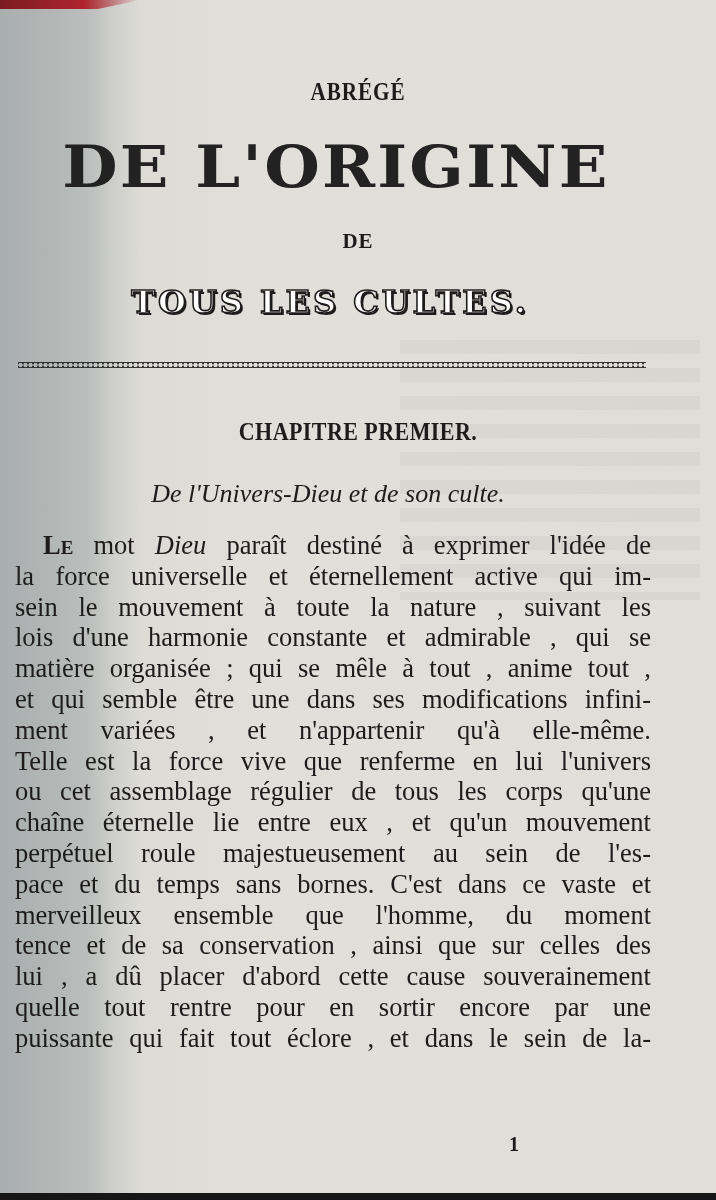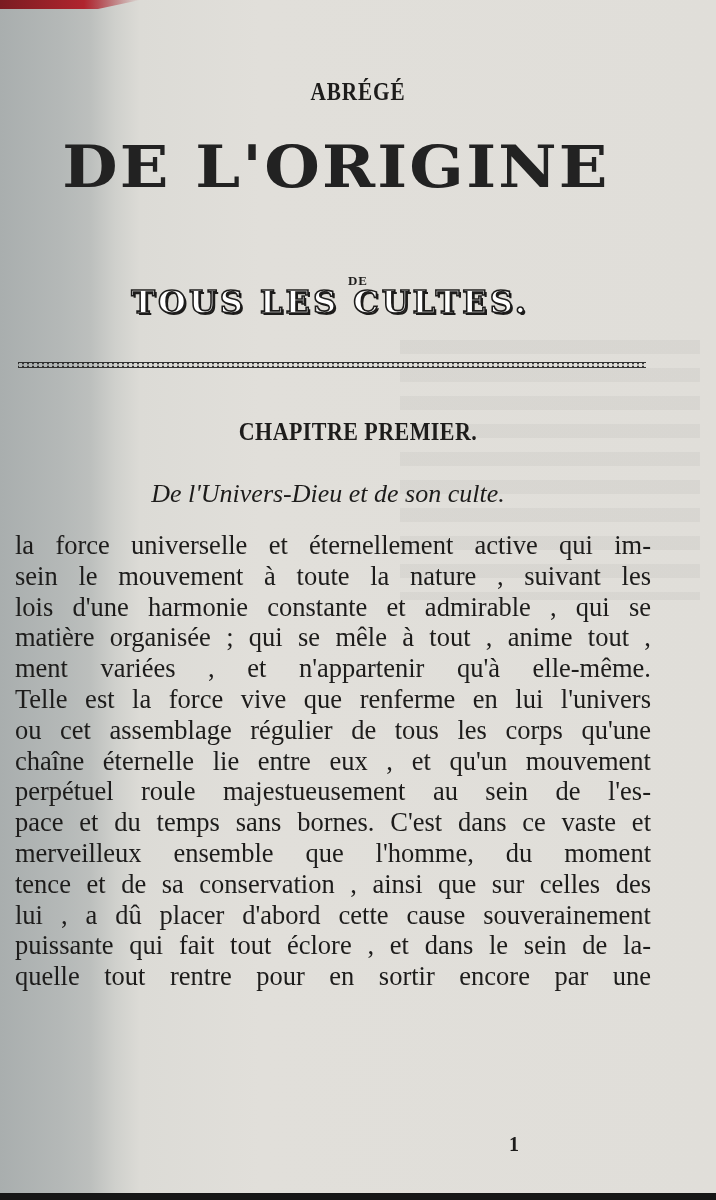--- a/index.html
+++ b/index.html
@@ -22,21 +22,21 @@
   .bleed {
     position:absolute; left:400px; top:340px; width:300px; height:260px;
     background:repeating-linear-gradient(180deg,rgba(120,120,118,0.08) 0 14px,rgba(0,0,0,0) 14px 28px);
   }
   .center { position:absolute; left:0; width:716px; text-align:center; }
   .abrege { top:78px; font-size:25px; font-weight:bold; letter-spacing:1px; transform:scaleX(0.85); }
   .origine {
     top:133px; font-family:"DejaVu Serif",serif; font-size:57px; font-weight:bold;
     letter-spacing:2px; transform:scaleX(1.12); color:#222; left:-22px;
   }
-  .de { top:229px; font-size:13px; font-weight:bold; letter-spacing:1px;margin-top:44px; }
+  .de { top:229px; font-size:21px; font-weight:bold; letter-spacing:1px; }
   .cultes {
     top:283px; font-family:"DejaVu Serif",serif; font-size:32px; font-weight:bold;
     letter-spacing:3px; color:#fff; left:-28px;
     -webkit-text-stroke:1.6px #1d1c1b; text-shadow:2px 2px 0 #1d1c1b;
   }
   .rule {
     position:absolute; left:18px; top:358px; width:628px; height:10px;
     background:
       radial-gradient(circle at 2.5px 7px,transparent 2px,#222 2.2px,#222 3.2px,transparent 3.4px) 0 0/5px 10px repeat-x;
     opacity:0.9;
@@ -59,32 +59,36 @@
   <div class="center origine">DE L'ORIGINE</div>
   <div class="center de">DE</div>
   <div class="center cultes">TOUS LES CULTES.</div>
 
   <div class="rule"></div>
 
   <div class="center chapter">CHAPITRE PREMIER.</div>
   <div class="center subtitle">De l'Univers-Dieu et de son culte.</div>
 
   <div class="body-text">
+    <span class="line" style="padding-left:28px;width:608px;">
+      <span class="smallcaps">Le</span><span> mot </span><em>Dieu</em><span> paraît destiné à exprimer l'idée de</span>
+    </span>
     <span class="line">la force universelle et éternellement active qui im-</span>
     <span class="line">sein le mouvement à toute la nature , suivant les</span>
     <span class="line">lois d'une harmonie constante et admirable , qui se</span>
     <span class="line">matière organisée ; qui se mêle à tout , anime tout ,</span>
+    <span class="line">et qui semble être une dans ses modifications infini-</span>
     <span class="line">ment variées , et n'appartenir qu'à elle-même.</span>
     <span class="line">Telle est la force vive que renferme en lui l'univers</span>
     <span class="line">ou cet assemblage régulier de tous les corps qu'une</span>
     <span class="line">chaîne éternelle lie entre eux , et qu'un mouvement</span>
     <span class="line">perpétuel roule majestueusement au sein de l'es-</span>
     <span class="line">pace et du temps sans bornes. C'est dans ce vaste et</span>
     <span class="line">merveilleux ensemble que l'homme, du moment</span>
     <span class="line">tence et de sa conservation , ainsi que sur celles des</span>
     <span class="line">lui , a dû placer d'abord cette cause souverainement</span>
+    <span class="line">quelle tout rentre pour en sortir encore par une</span>
     <span class="line">puissante qui fait tout éclore , et dans le sein de la-</span>
-    <span class="line">quelle tout rentre pour en sortir encore par une</span>
   </div>
 
   <div class="pagenum">1</div>
 </div>
 <div class="bottom-edge"></div>
 
 </body></html>

